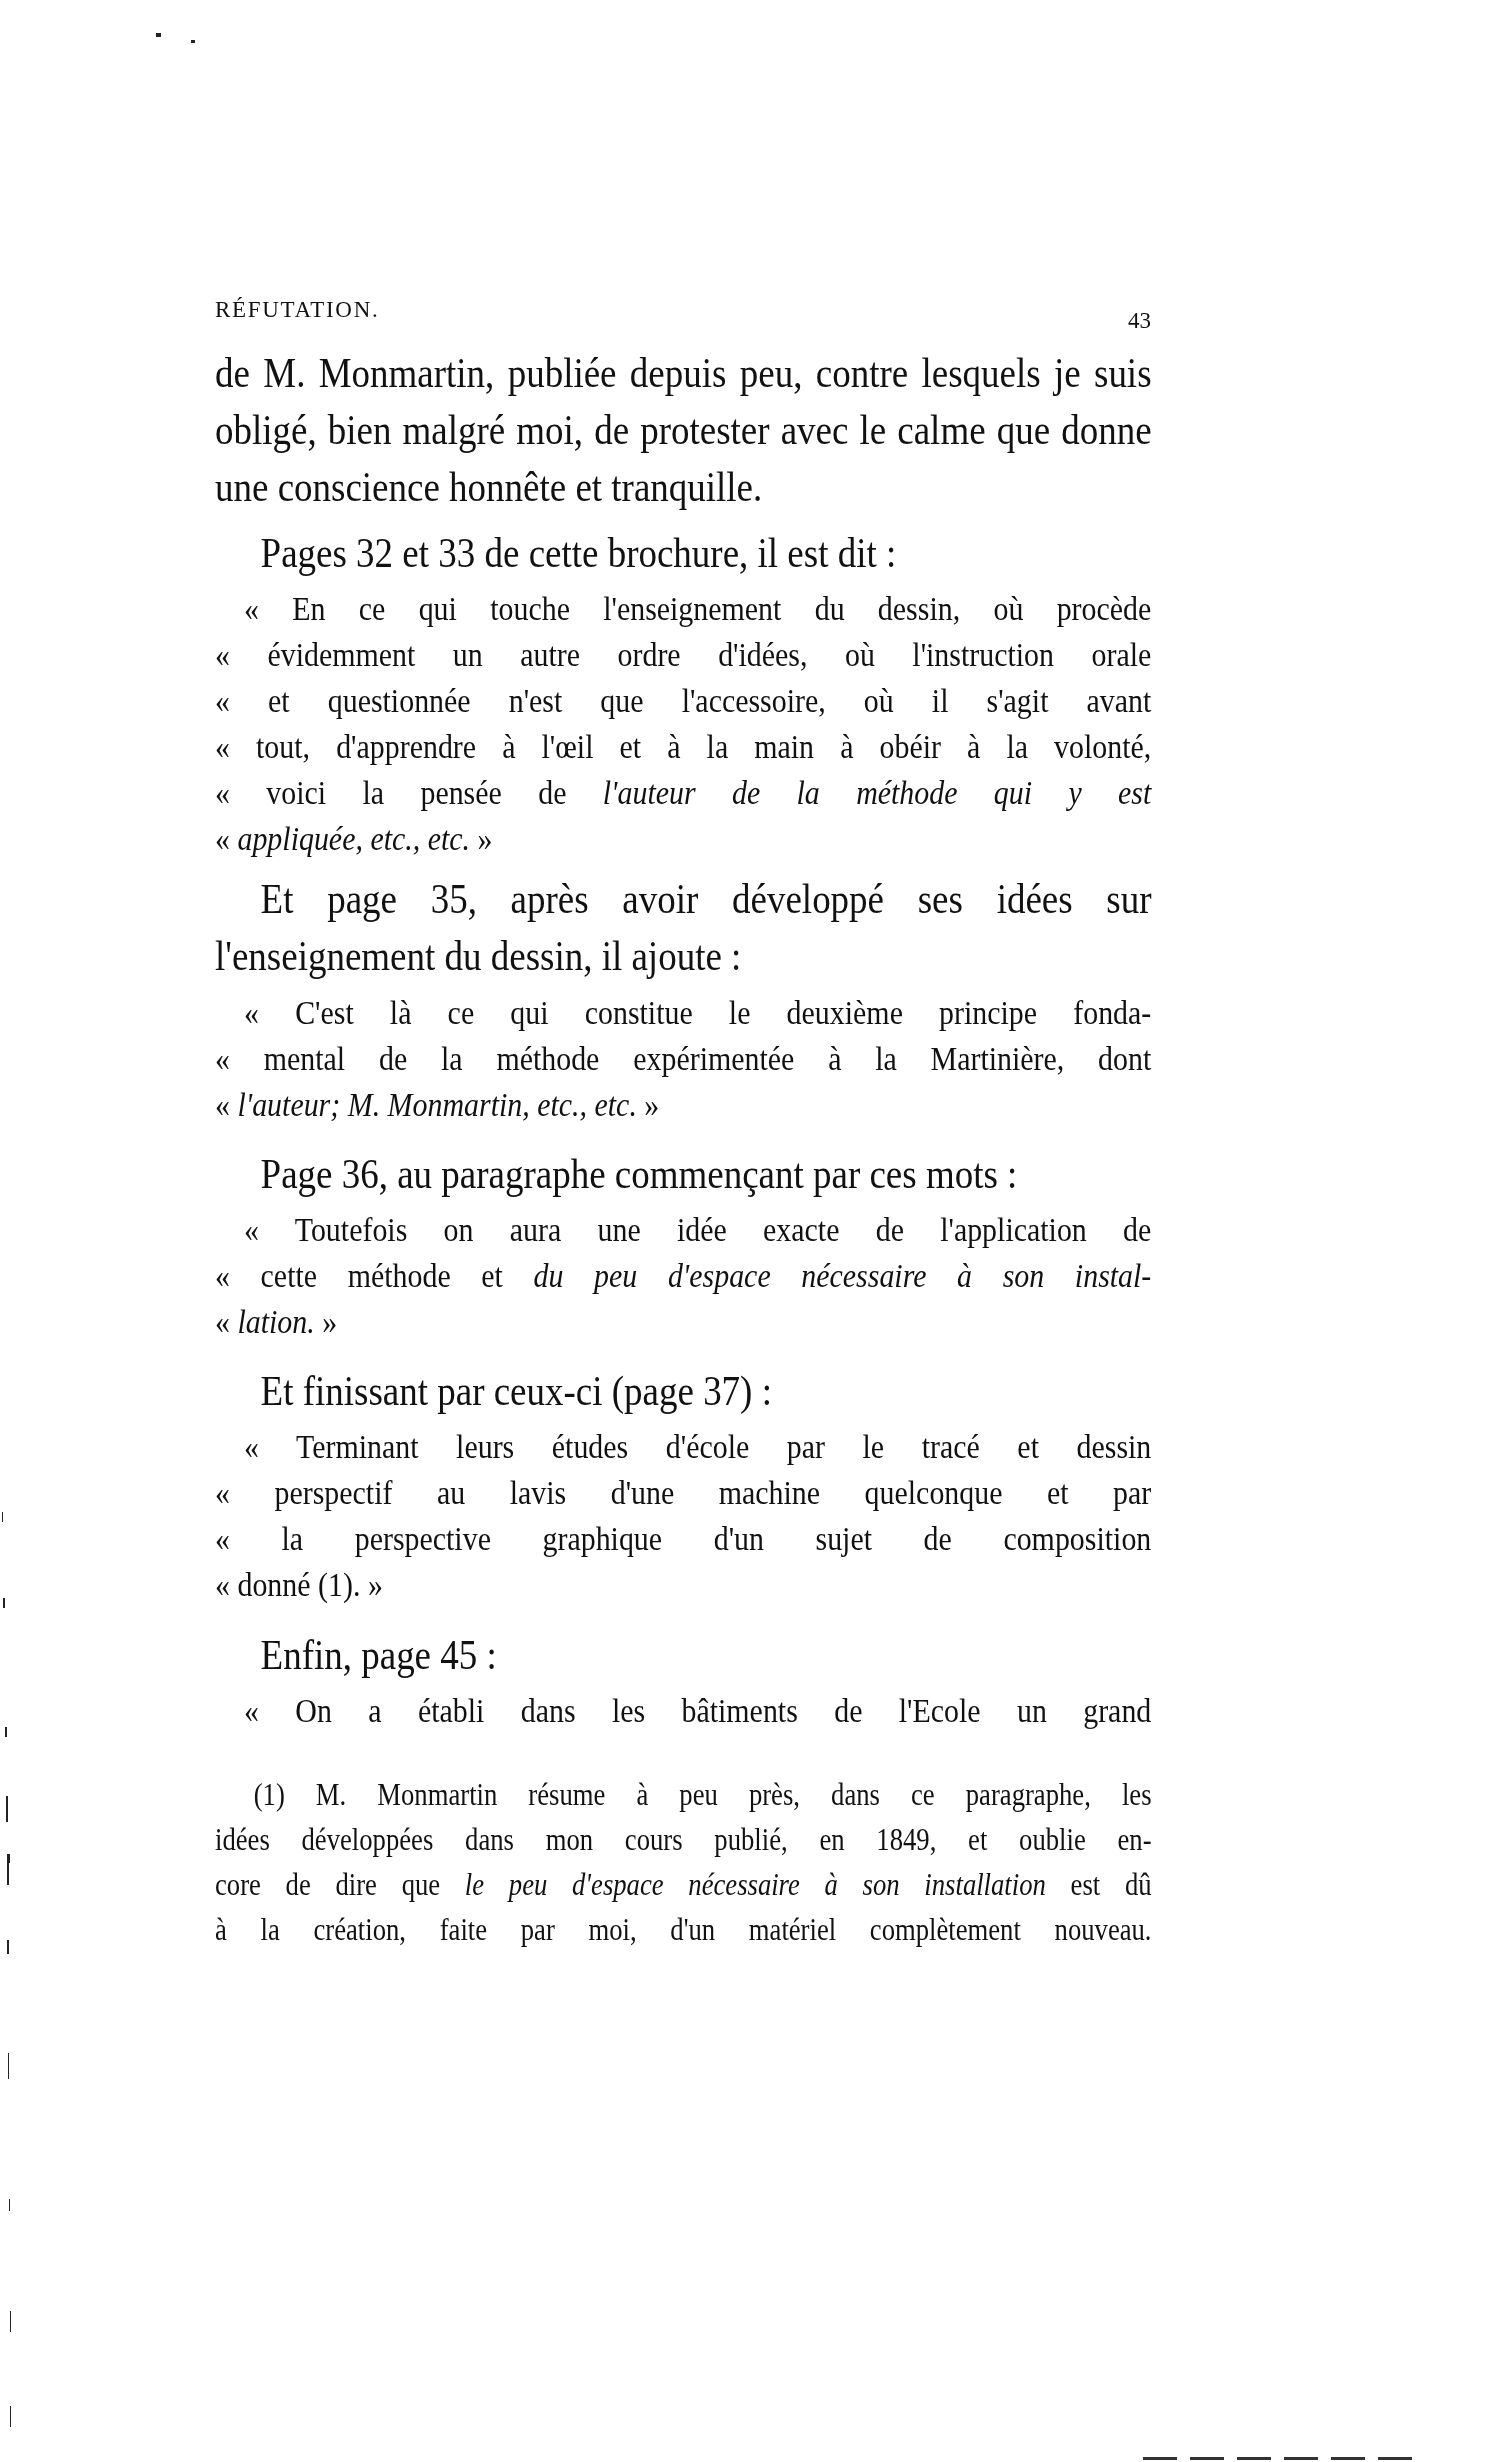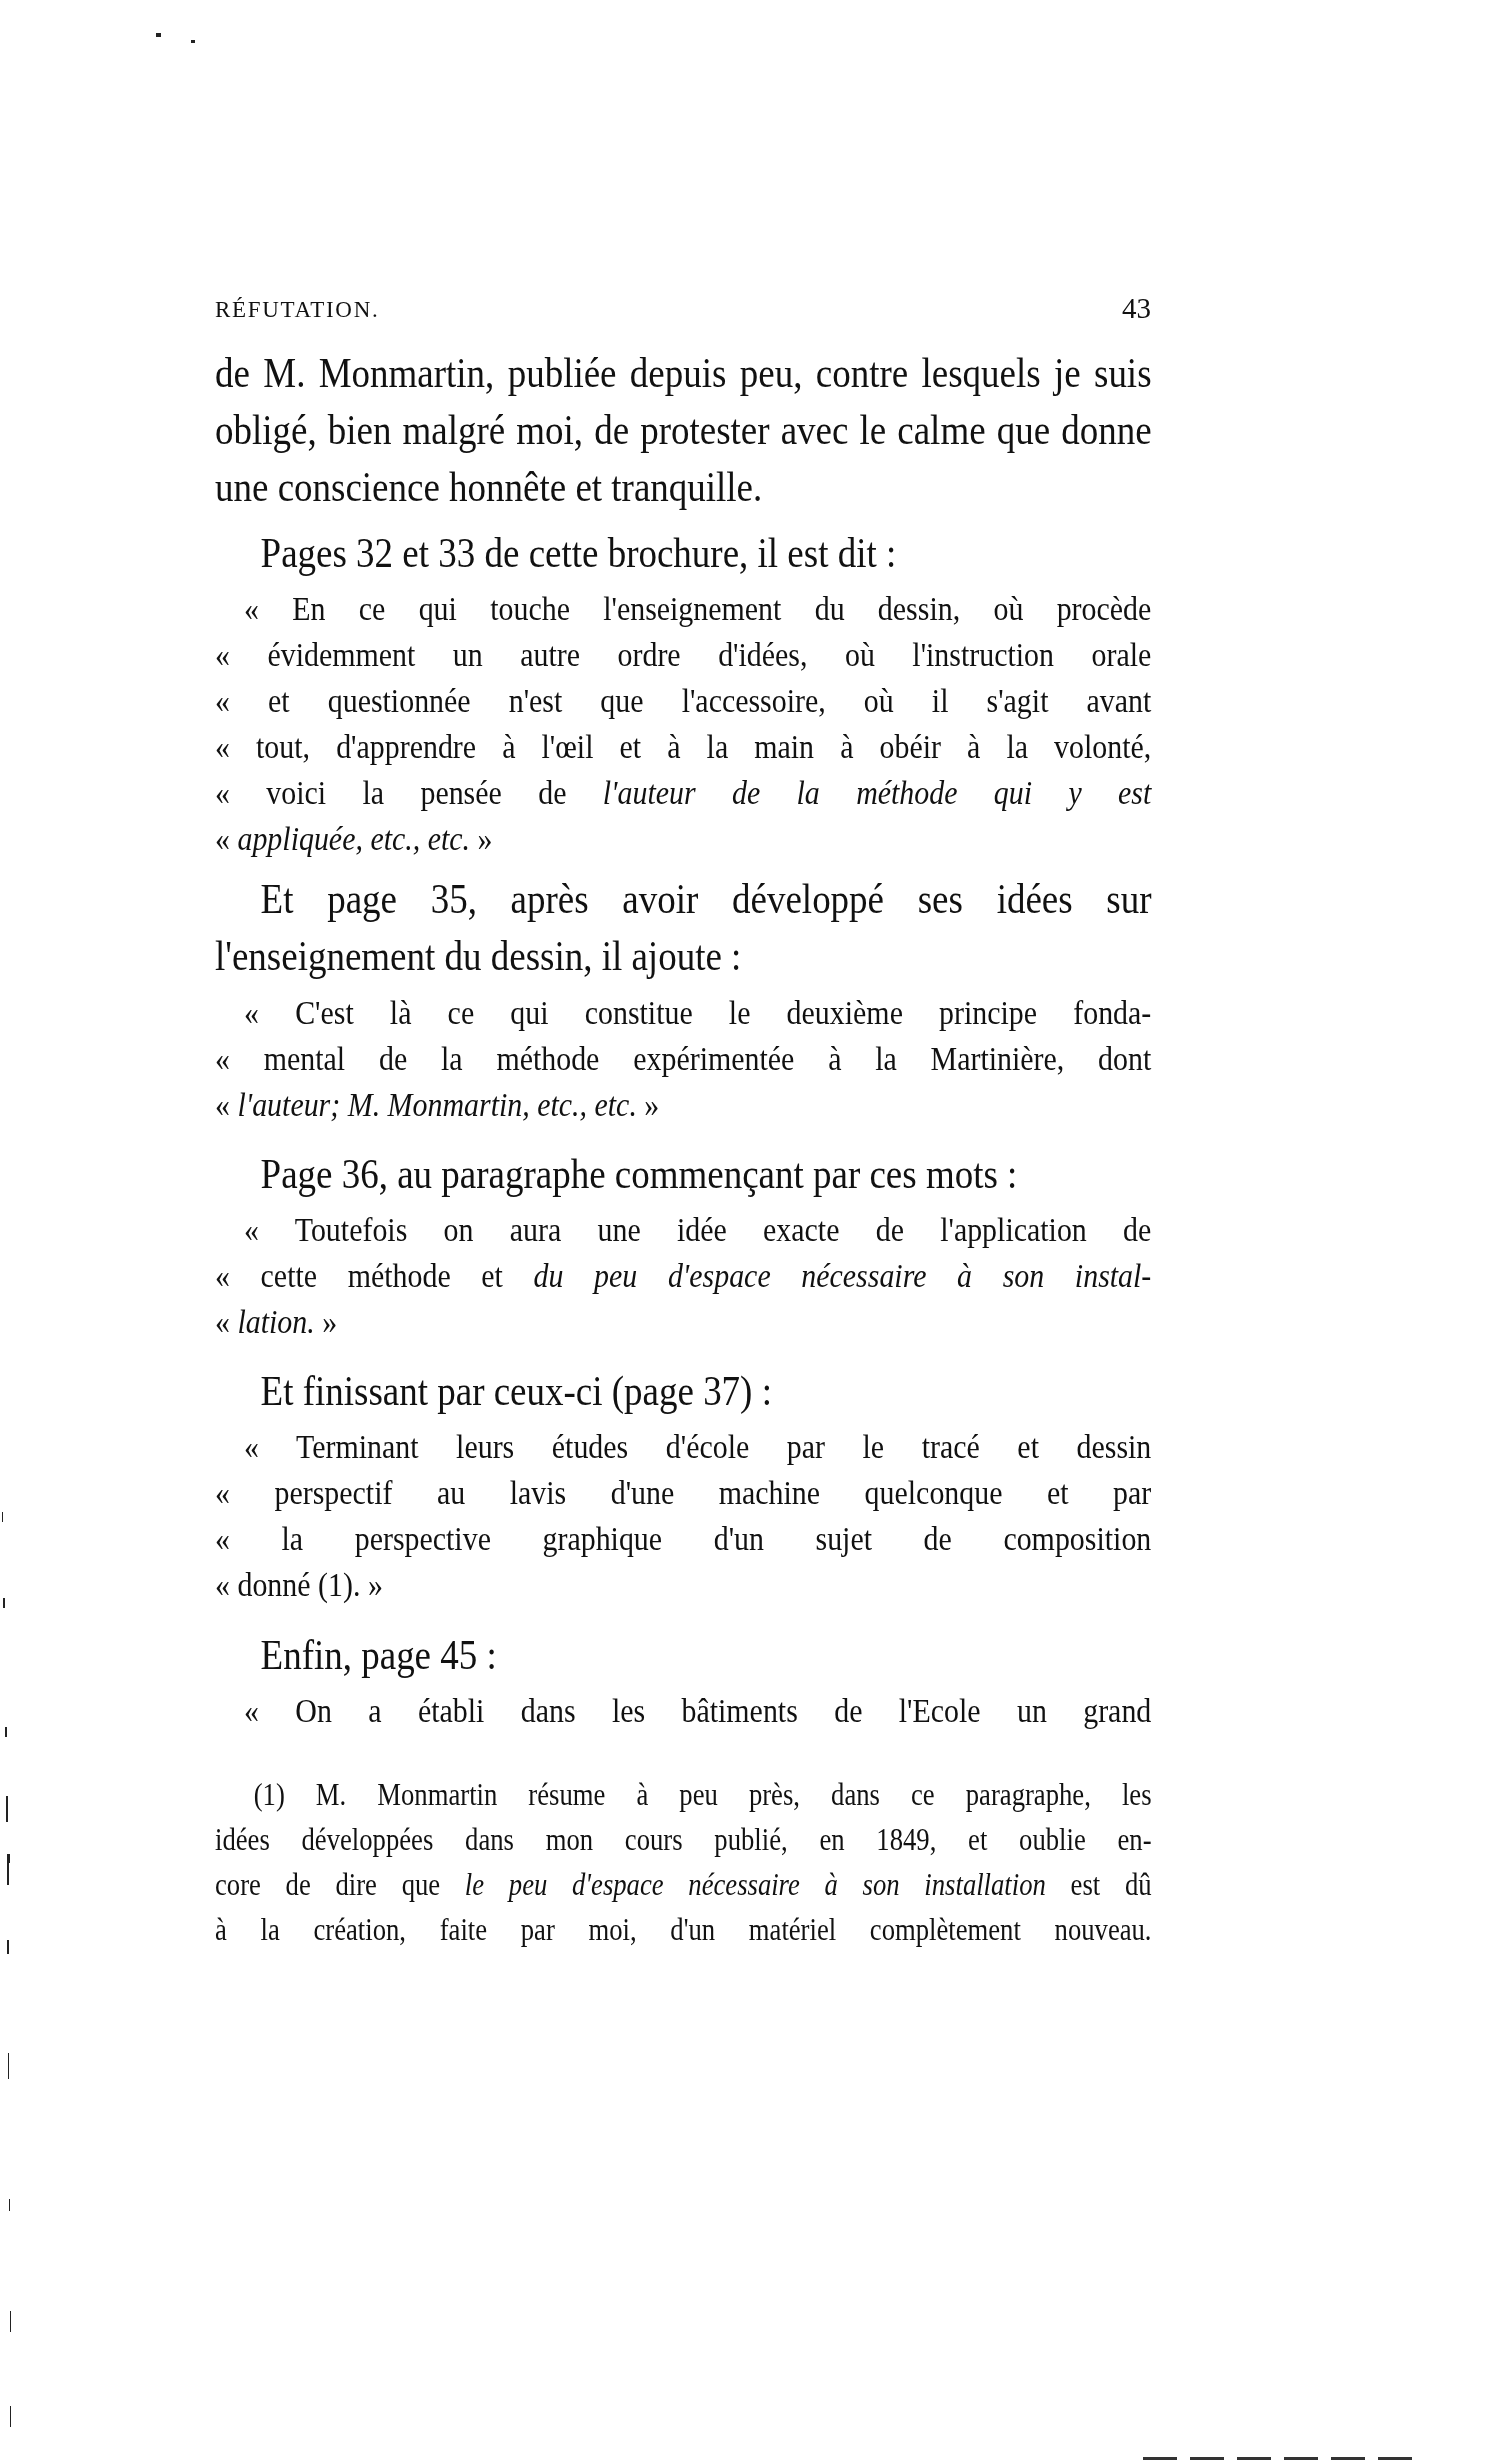--- a/index.html
+++ b/index.html
@@ -31,22 +31,22 @@
       right: 0;
       top: 5.2px;
       text-align: left;
       font-size: 23px;
       letter-spacing: 1.7px;
       font-variant: small-caps;
     }
     .page-number {
       position: absolute;
       right: 0;
-      top: 0;
-      font-size: 29px;
+      top: 16px;
+      font-size: 23px;
     }
     .body-para {
       font-size: 43px;
       line-height: 57px;
       text-align: justify;
       margin: 0;
       transform: scaleX(0.86);
       transform-origin: left top;
       width: 1089px;
     }

